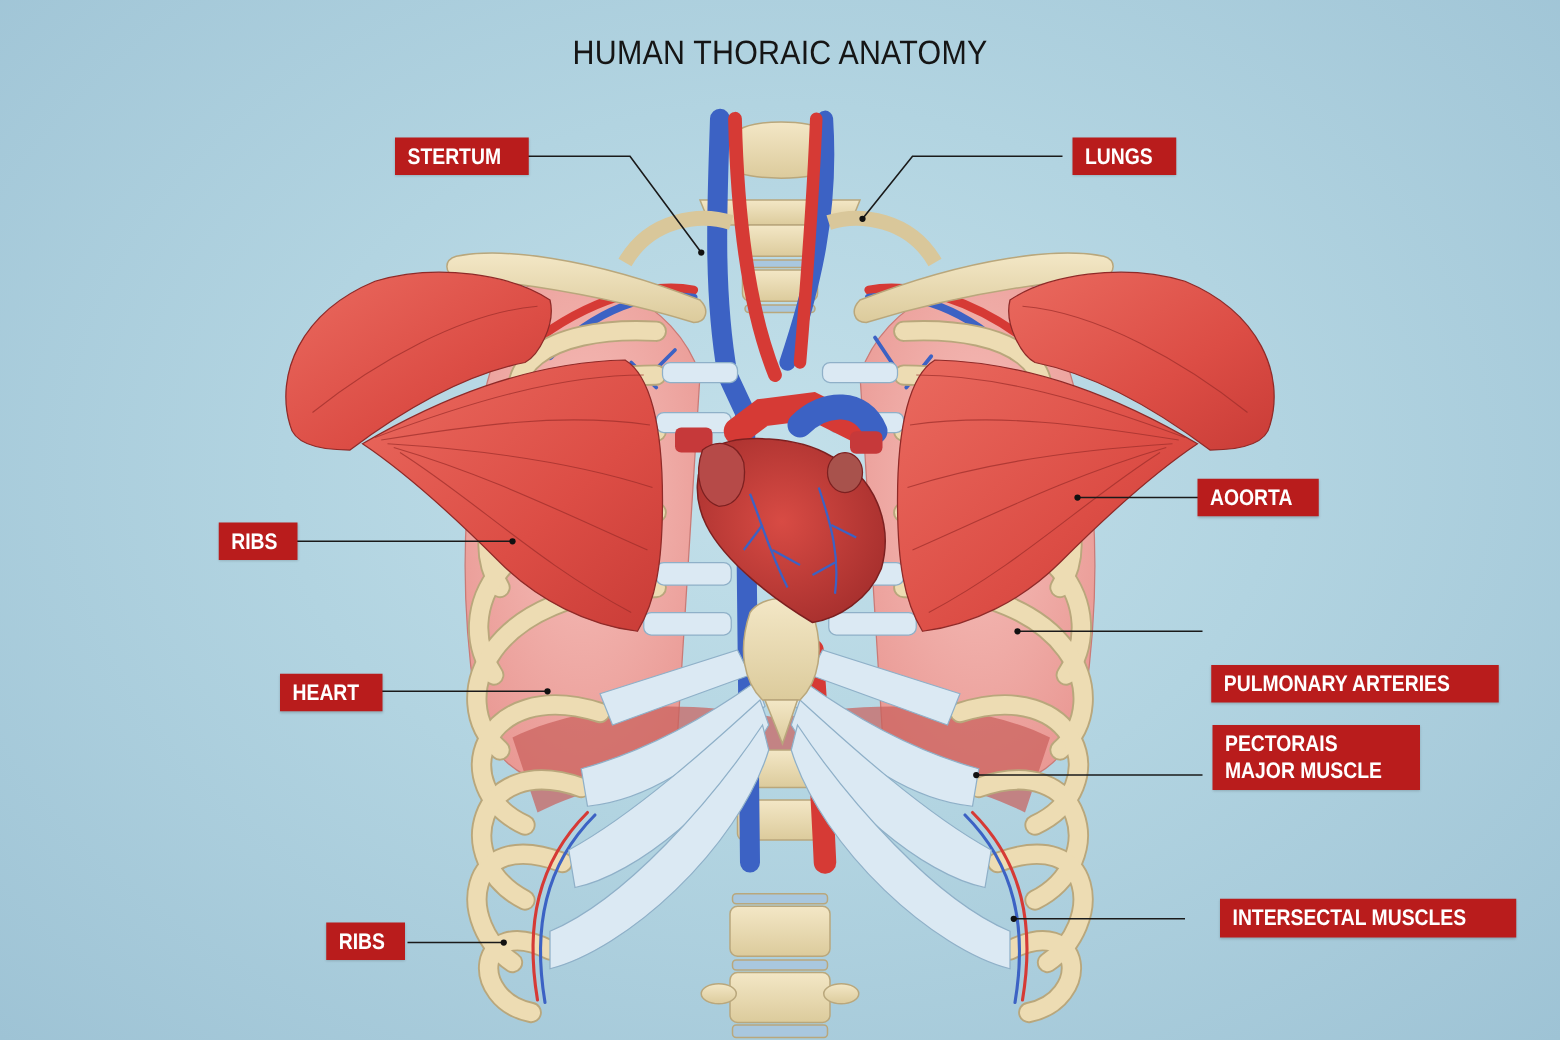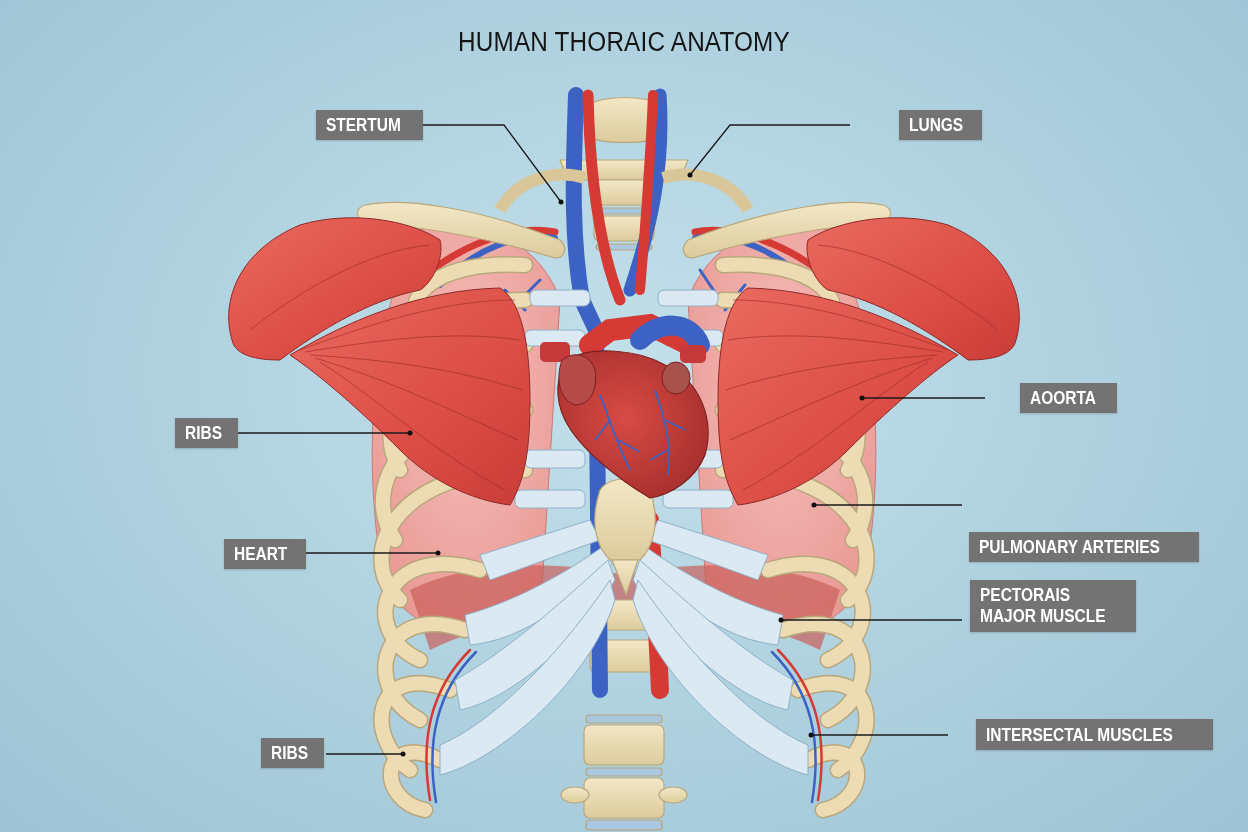--- a/index.html
+++ b/index.html
@@ -8,25 +8,25 @@
     background: radial-gradient(ellipse at 50% 45%, #c3e0ea 0%, #b2d4e1 45%, #9ec3d5 100%);
     font-family: "Liberation Sans", "DejaVu Sans", sans-serif;
   }
   .title {
     position:absolute; left:0; right:0; top:27px; text-align:center;
     font-family:"Liberation Sans Narrow","Liberation Sans", sans-serif;
     font-size:27px; letter-spacing:0.2px; color:#151515; transform:scaleX(0.9);
   }
   svg.art { position:absolute; left:0; top:0; }
   .label {
-    position:absolute; background:#737373; color:#fff;
+    position:absolute; background:#b91c1c; color:#fff;
     font-family:"Liberation Sans", sans-serif; font-weight:bold;
     font-size:18px; line-height:20px; padding:5px 10px 5px 10px;
     box-shadow: 0 1px 2px rgba(0,0,0,0.18);
-    white-space:nowrap; display:flex; flex-direction:column; justify-content:flex-end;
+    white-space:nowrap; display:flex; flex-direction:column; justify-content:flex-start;
   }
   .label span { display:block; transform:scaleX(0.86); transform-origin:left center; }
 </style>
 </head>
 <body>
 
 <div class="title">HUMAN THORAIC ANATOMY</div>
 
 <svg class="art" width="1248" height="832" viewBox="0 0 1248 832">
   <defs>
@@ -223,27 +223,27 @@
     <circle cx="438" cy="553" r="2.5"></circle>
     <circle cx="781" cy="620" r="2.5"></circle>
     <circle cx="403" cy="754" r="2.5"></circle>
     <circle cx="811" cy="735" r="2.5"></circle>
   </g>
 </svg>
 
 <div class="label" style="left:316px; top:110px; height:20px;">
   <span>STERTUM</span>
 </div>
-<div class="label" style="left:899px; top:110px; height:20px;">
+<div class="label" style="left:858px; top:110px; height:20px;">
   <span>LUNGS</span>
 </div>
 <div class="label" style="left:175px; top:418px; height:20px;">
   <span>RIBS</span>
 </div>
-<div class="label" style="left:1020px; top:383px; height:20px;">
+<div class="label" style="left:958px; top:383px; height:20px;">
   <span>AOORTA</span>
 </div>
 <div class="label" style="left:969px; top:488px; height:20px;margin-top:44px;">
   <span>PULMONARY ARTERIES</span>
 </div>
 <div class="label" style="left:180px; top:539px; height:20px;margin-left:44px;">
   <span>HEART</span>
 </div>
 <div class="label" style="left:970px; top:580px; height:42px; line-height:21px;">
   <span>PECTORAIS</span>

